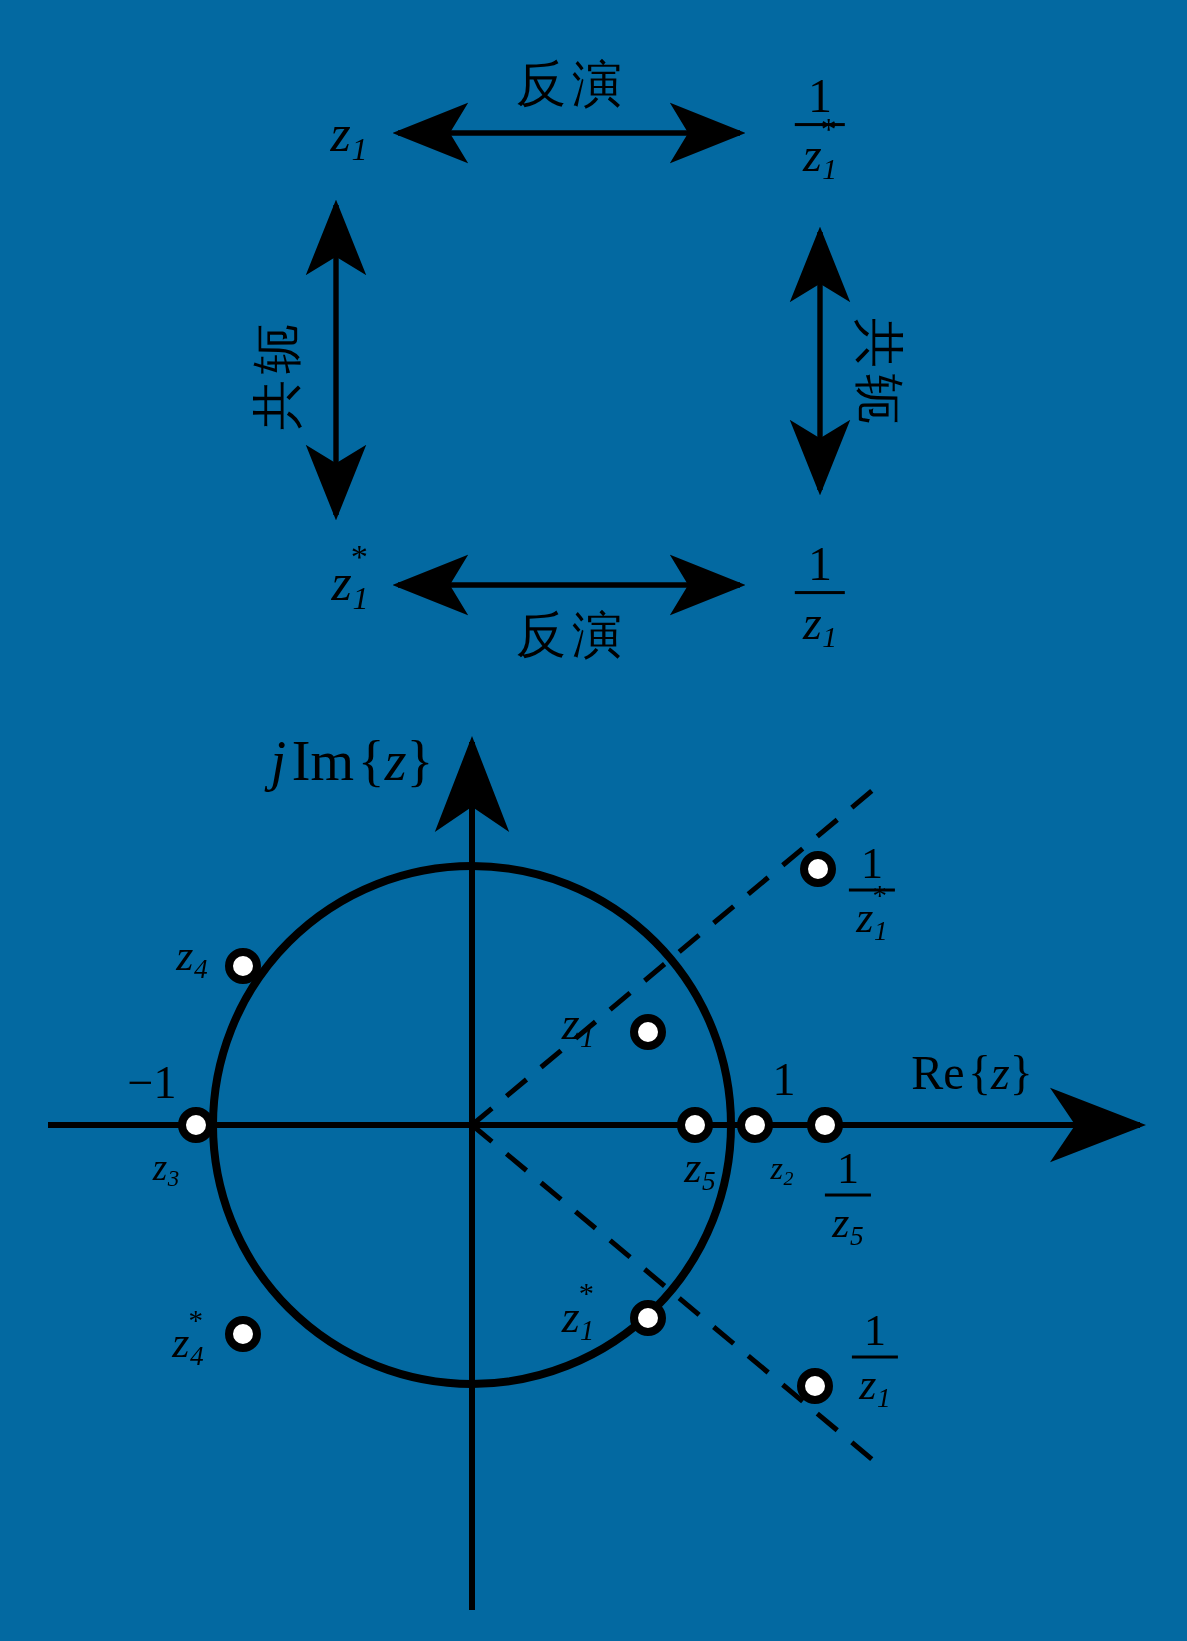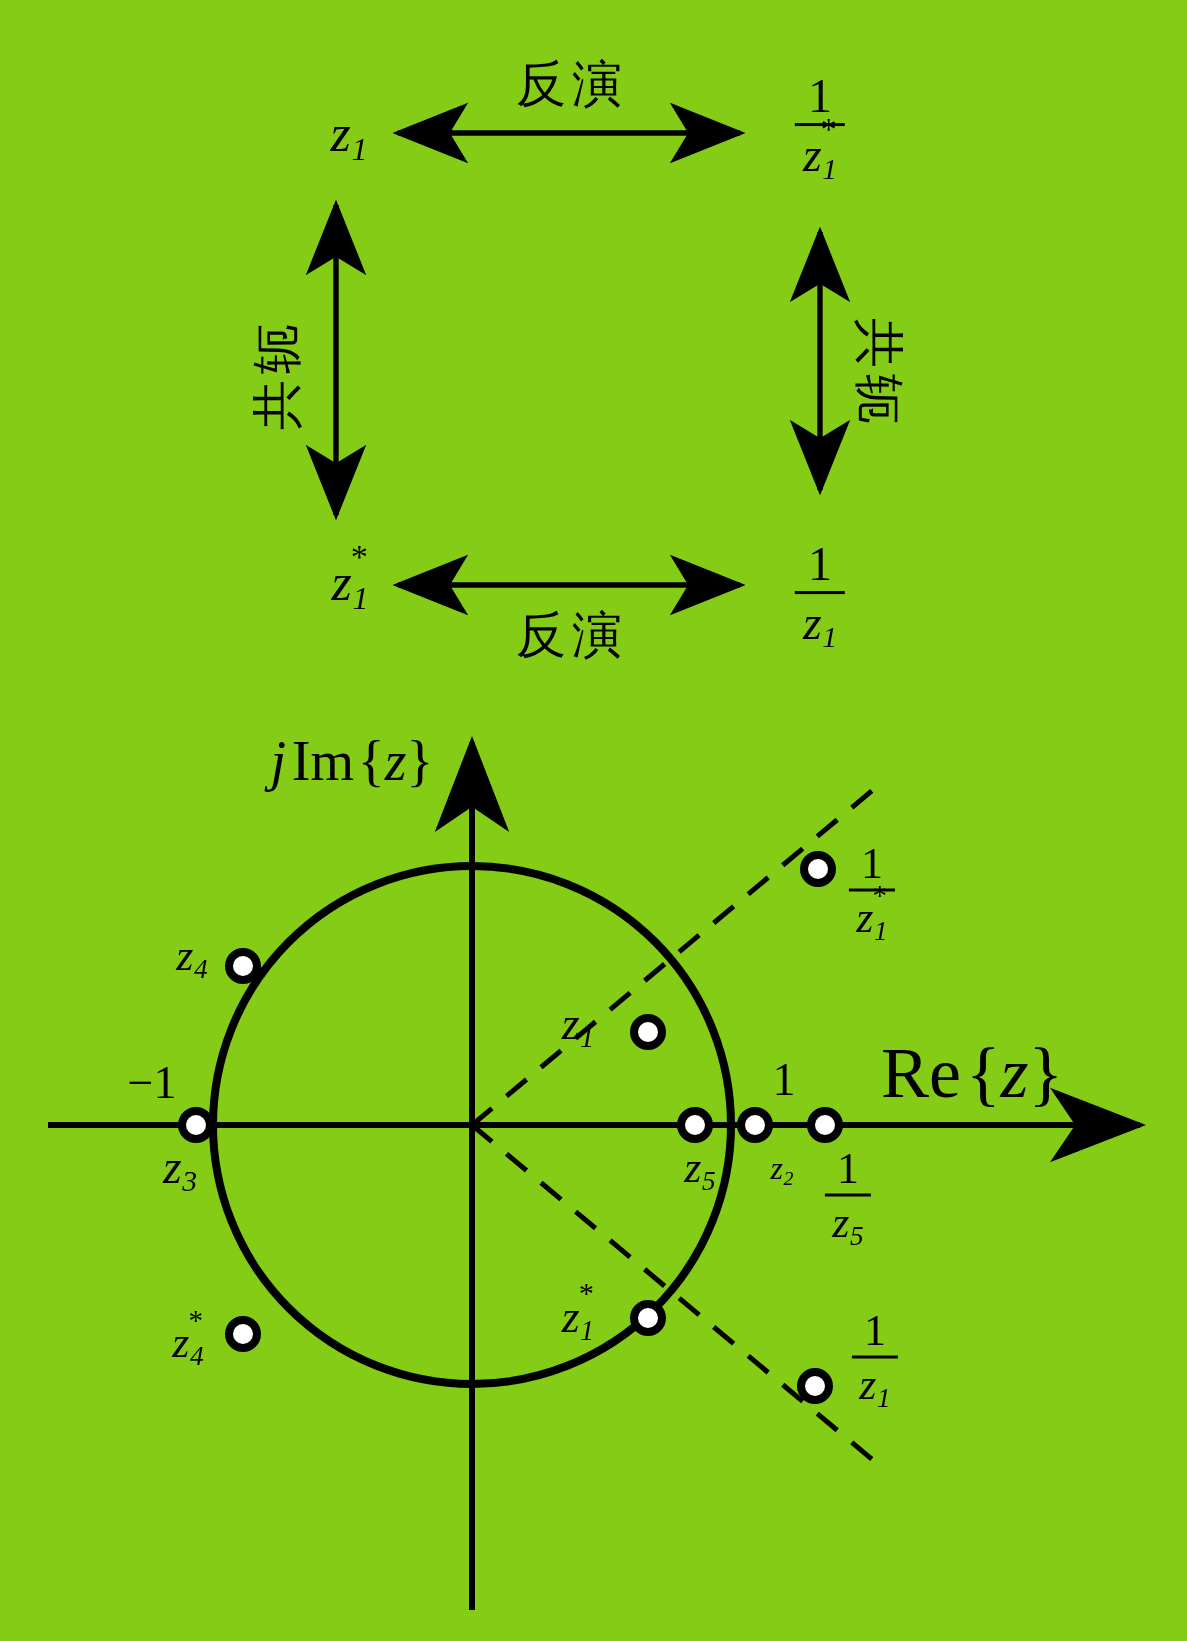--- a/index.html
+++ b/index.html
@@ -8,21 +8,21 @@
     background: #ffffff;
   }
   body {
     font-family: "Liberation Serif", serif;
     color: #000000;
   }
   #page {
     position: relative;
     width: 1187px;
     height: 1641px;
-    background: #84cc16;
+    background: #0369a1;
     overflow: hidden;
   }
 
   
   .math {
     font-family: "Liberation Serif", serif;
     font-style: italic;
     line-height: 1;
     white-space: nowrap;
   }
@@ -173,21 +173,21 @@
         <circle cx="243" cy="1334" r="14" fill="#fff" stroke="#000" stroke-width="8"></circle>
         <circle cx="695" cy="1125" r="14" fill="#fff" stroke="#000" stroke-width="8"></circle>
         <circle cx="825" cy="1125" r="14" fill="#fff" stroke="#000" stroke-width="8"></circle>
       </g>
     </svg>
 
     <div class="ctr math" style="left:352px; top:761px; font-size:56px;">
       <span>j</span><span style="display:inline-block;width:0.10em;"></span><span class="upr">Im</span><span style="display:inline-block;width:0.07em;"></span><span class="upr">{</span><span>z</span><span class="upr">}</span>
     </div>
 
-    <div class="ctr math" style="left:972px; top:1073px; font-size:72px;">
+    <div class="ctr math" style="left:972px; top:1073px; font-size:48px;">
       <span class="upr">Re</span><span style="display:inline-block;width:0.07em;"></span><span class="upr">{</span><span>z</span><span class="upr">}</span>
     </div>
 
     <div class="ctr math upr" style="left:152px; top:1083px; font-size:46px;">−1</div>
 
     <div class="ctr math upr" style="left:784px; top:1080px; font-size:46px;">1</div>
 
     <div class="ctr math" style="left:578px; top:1027px; font-size:46px;">
       <span>z<span class="sub">1</span></span>
     </div>
@@ -211,21 +211,21 @@
         <span class="num">1</span>
         <span class="bar"></span>
         <span class="den">z<span class="sub">1</span></span>
       </span>
     </div>
 
     <div class="ctr math" style="left:782px; top:1170px; font-size:32px;">
       <span>z<span class="sub">2</span></span>
     </div>
 
-    <div class="ctr math" style="left:180px; top:1170px; font-size:48px;">
+    <div class="ctr math" style="left:166px; top:1170px; font-size:37px;">
       <span>z<span class="sub">3</span></span>
     </div>
 
     <div class="ctr math" style="left:192px; top:958px; font-size:44px;">
       <span>z<span class="sub">4</span></span>
     </div>
 
     <div class="ctr math" style="left:188px; top:1345px; font-size:44px;">
       <span class="zss">z<span class="sub">4</span><span class="star">*</span></span>
     </div>

